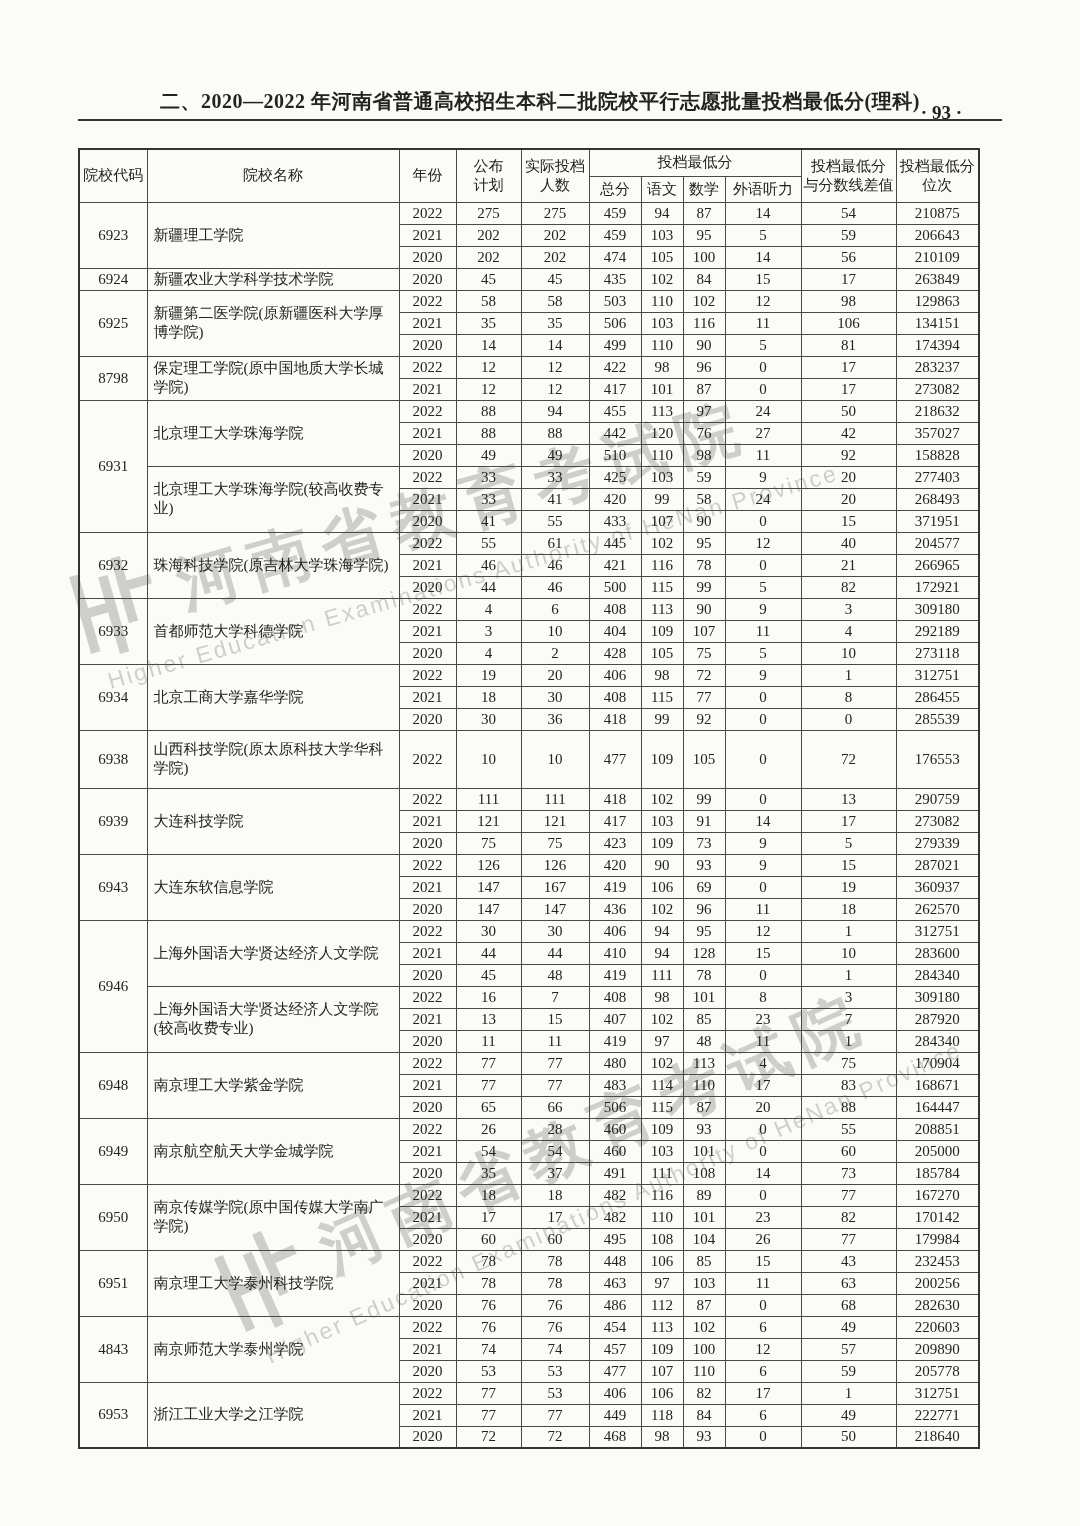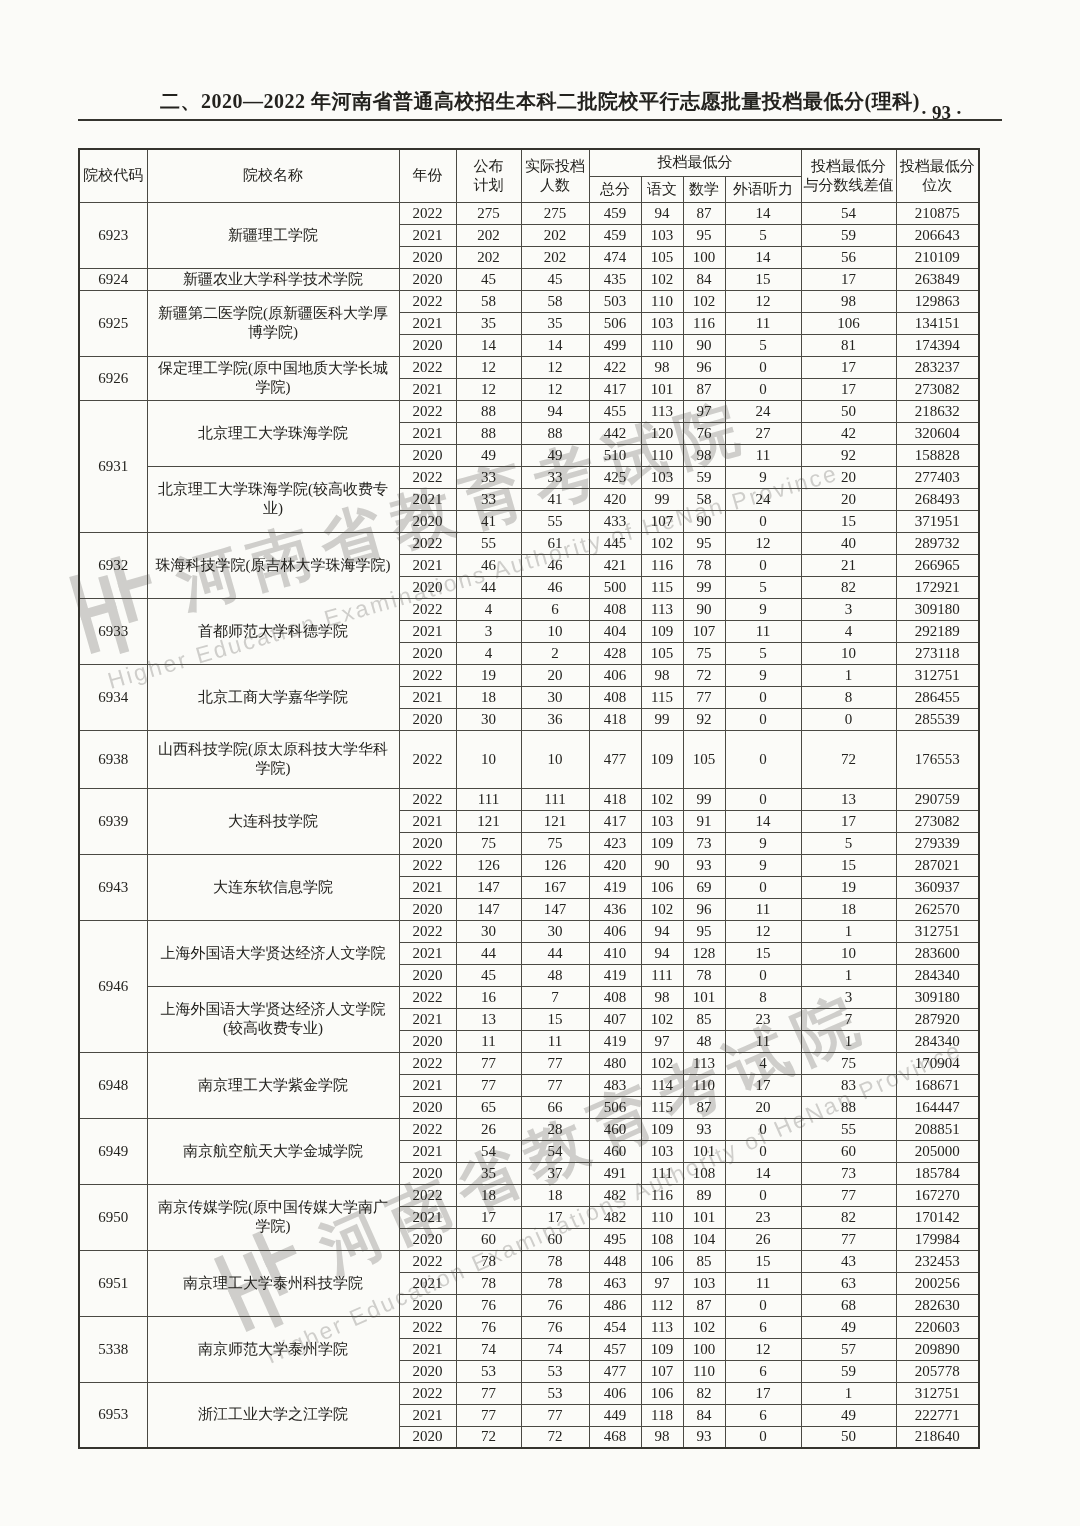--- a/index.html
+++ b/index.html
@@ -76,21 +76,21 @@
     line-height:1.25;
     font-weight:normal;
     overflow:hidden;
   }
   .score-table { border:2px solid #35342e;padding-left:34px; }
   .score-table thead tr:nth-child(1) { height:27px; }
   .score-table thead tr:nth-child(2) { height:26px; }
   .score-table tbody tr { height:22px; }
   .score-table tbody tr.tall { height:58px; }
   .score-table th { white-space:pre-line; }
-  .score-table td.name { text-align:center; padding:1px 6px; }
+  .score-table td.name { text-align:left; padding:1px 6px; }
 </style>
 </head>
 <body>
 
 <div class="page">
 
   <div class="page-header">
     <div class="doc-title">二、2020—2022 年河南省普通高校招生本科二批院校平行志愿批量投档最低分(理科)</div>
     <div class="page-num">· 93 ·</div>
   </div>
@@ -238,21 +238,21 @@
           <td>14</td>
           <td>14</td>
           <td>499</td>
           <td>110</td>
           <td>90</td>
           <td>5</td>
           <td>81</td>
           <td>174394</td>
         </tr>
         <tr>
-          <td rowspan="2" class="code">6926</td>
+          <td rowspan="2" class="code">8798</td>
           <td rowspan="2" class="name">保定理工学院(原中国地质大学长城学院)</td>
           <td>2022</td>
           <td>12</td>
           <td>12</td>
           <td>422</td>
           <td>98</td>
           <td>96</td>
           <td>0</td>
           <td>17</td>
           <td>283237</td>
@@ -283,21 +283,21 @@
         </tr>
         <tr>
           <td>2021</td>
           <td>88</td>
           <td>88</td>
           <td>442</td>
           <td>120</td>
           <td>76</td>
           <td>27</td>
           <td>42</td>
-          <td>320604</td>
+          <td>357027</td>
         </tr>
         <tr>
           <td>2020</td>
           <td>49</td>
           <td>49</td>
           <td>510</td>
           <td>110</td>
           <td>98</td>
           <td>11</td>
           <td>92</td>
@@ -341,21 +341,21 @@
           <td rowspan="3" class="code">6932</td>
           <td rowspan="3" class="name">珠海科技学院(原吉林大学珠海学院)</td>
           <td>2022</td>
           <td>55</td>
           <td>61</td>
           <td>445</td>
           <td>102</td>
           <td>95</td>
           <td>12</td>
           <td>40</td>
-          <td>289732</td>
+          <td>204577</td>
         </tr>
         <tr>
           <td>2021</td>
           <td>46</td>
           <td>46</td>
           <td>421</td>
           <td>116</td>
           <td>78</td>
           <td>0</td>
           <td>21</td>
@@ -728,21 +728,21 @@
           <td>76</td>
           <td>76</td>
           <td>486</td>
           <td>112</td>
           <td>87</td>
           <td>0</td>
           <td>68</td>
           <td>282630</td>
         </tr>
         <tr>
-          <td rowspan="3" class="code">5338</td>
+          <td rowspan="3" class="code">4843</td>
           <td rowspan="3" class="name">南京师范大学泰州学院</td>
           <td>2022</td>
           <td>76</td>
           <td>76</td>
           <td>454</td>
           <td>113</td>
           <td>102</td>
           <td>6</td>
           <td>49</td>
           <td>220603</td>

